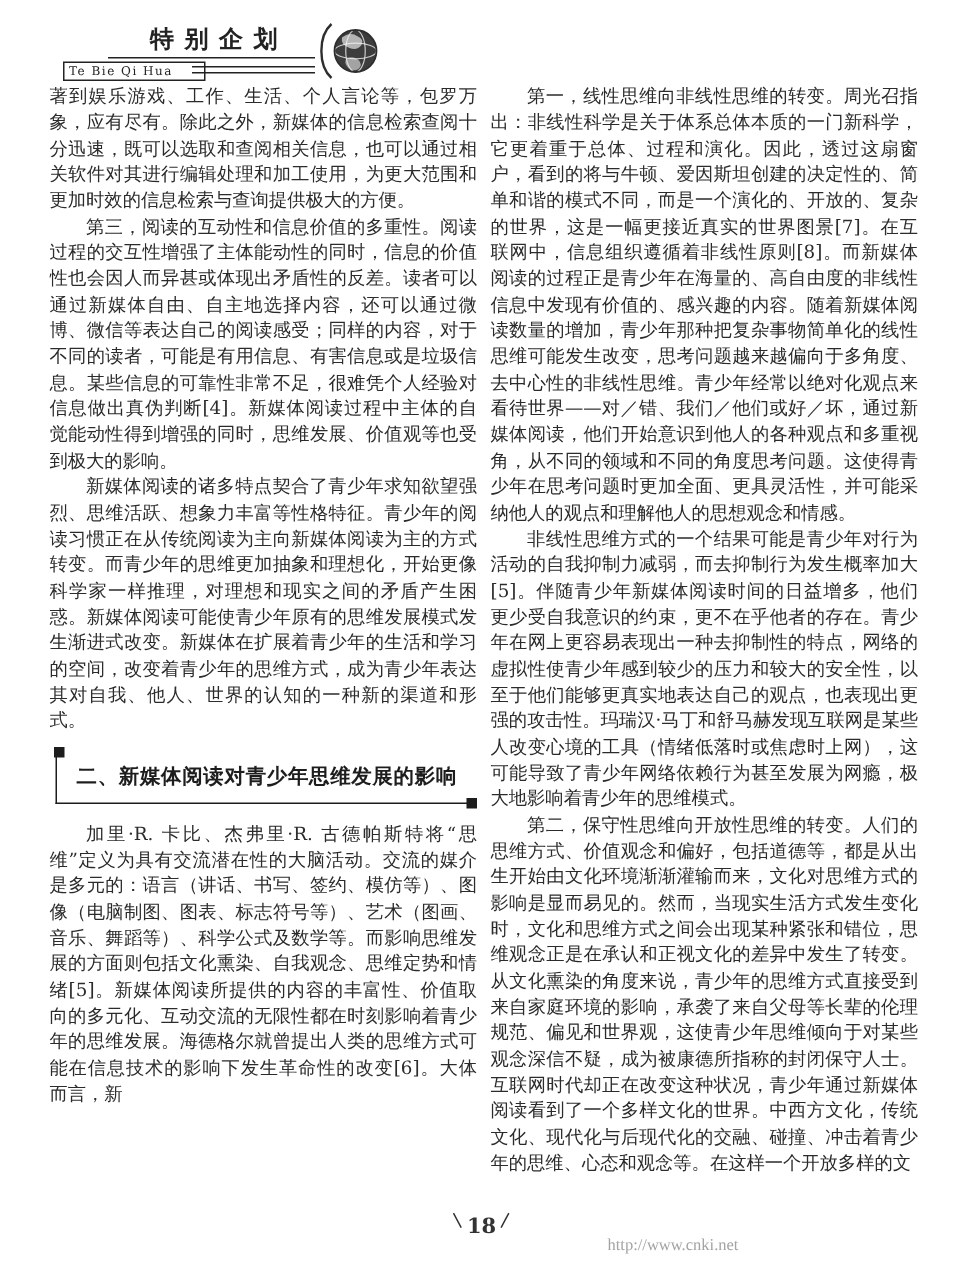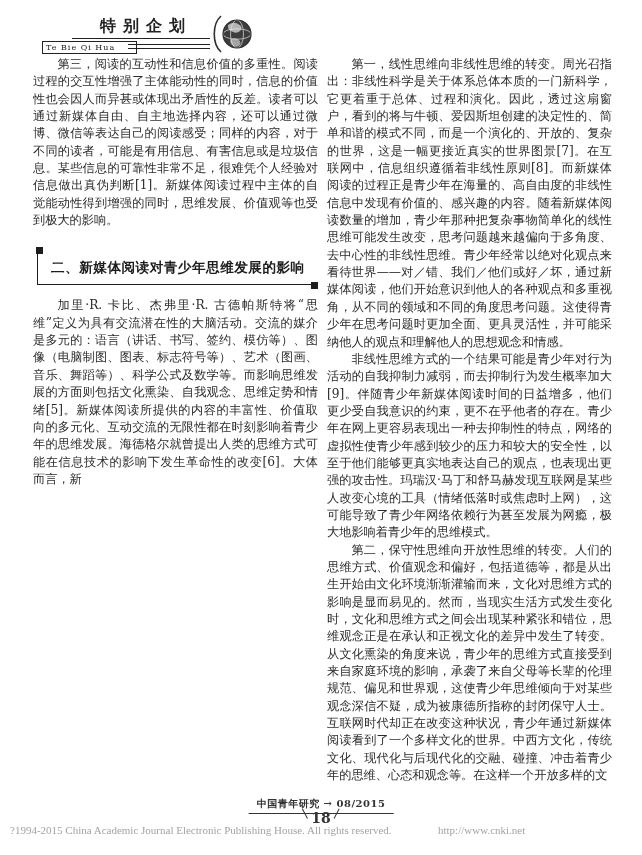--- a/index.html
+++ b/index.html
@@ -33,21 +33,21 @@
   }
   .col{
     width:285px;height:100%;overflow:hidden;
     font-size:12.2px;line-height:17.35px;
     text-align:justify;text-justify:inter-ideograph;
   }
   .col p{margin:0;text-indent:2em;}
   .col p.cont{text-indent:0;}
   
   .section-heading{
-    position:relative;margin:22px 2px 12px 4px;padding:7px 2px 8px 13px;
+    position:relative;margin:12px 2px 12px 4px;padding:7px 2px 8px 13px;
     font-size:13.6px;font-weight:bold;letter-spacing:0.5px;color:#1d1d1d;
     border-left:1.6px solid #1d1d1d;border-bottom:1.6px solid #1d1d1d;
     text-indent:0;line-height:18px;
   }
   .section-heading::before{
     content:"";position:absolute;top:-4px;left:-2px;width:7px;height:7px;background:#1d1d1d;
   }
   .section-heading::after{
     content:"";position:absolute;bottom:-4.5px;right:-2px;width:7px;height:7px;background:#1d1d1d;
   }
@@ -64,21 +64,21 @@
   .page-num::before,.page-num::after{
     content:"";position:absolute;top:3px;width:11px;height:1.3px;background:#333;
   }
   .page-num::before{left:-4px;transform:rotate(62deg);}
   .page-num::after{right:-4px;transform:rotate(-62deg);}
   .copyright{
     position:absolute;top:824px;left:0;width:642px;height:18px;
     font-size:11px;color:#a3a3a3;font-family:"Liberation Serif","DejaVu Serif",serif;
   }
   .copyright .c-left{position:absolute;left:10px;top:0;white-space:nowrap;}
-  .copyright .c-url{position:absolute;left:438px;top:0;white-space:nowrap;}
+  .copyright .c-url{position:absolute;left:405px;top:0;white-space:nowrap;}
 </style>
 </head>
 <body>
 
 <div class="page">
 
   <div class="hdr">
     <div class="hdr-title">特别企划</div>
     <div class="hdr-rule-top"></div>
     <div class="hdr-pinyin">Te Bie Qi Hua</div>
@@ -92,33 +92,33 @@
         <ellipse cx="29" cy="21" rx="6.5" ry="14" fill="none" stroke="#efefef" stroke-width="0.8" opacity="0.8"></ellipse>
         <ellipse cx="29" cy="21" rx="14" ry="5.2" fill="none" stroke="#efefef" stroke-width="0.8" opacity="0.8"></ellipse>
         <circle cx="29" cy="21" r="14" fill="none" stroke="#2e2e2e" stroke-width="1.2"></circle>
       </svg>
     </div>
   </div>
 
   <div class="cols">
 
     <section class="col">
-      <p>第三，阅读的互动性和信息价值的多重性。阅读过程的交互性增强了主体能动性的同时，信息的价值性也会因人而异甚或体现出矛盾性的反差。读者可以通过新媒体自由、自主地选择内容，还可以通过微博、微信等表达自己的阅读感受；同样的内容，对于不同的读者，可能是有用信息、有害信息或是垃圾信息。某些信息的可靠性非常不足，很难凭个人经验对信息做出真伪判断[1]。新媒体阅读过程中主体的自觉能动性得到增强的同时，思维发展、价值观等也受到极大的影响。</p>
+      <p class="cont">著到娱乐游戏、工作、生活、个人言论等，包罗万象，应有尽有。除此之外，新媒体的信息检索查阅十分迅速，既可以选取和查阅相关信息，也可以通过相关软件对其进行编辑处理和加工使用，为更大范围和更加时效的信息检索与查询提供极大的方便。</p>
+      <p>第三，阅读的互动性和信息价值的多重性。阅读过程的交互性增强了主体能动性的同时，信息的价值性也会因人而异甚或体现出矛盾性的反差。读者可以通过新媒体自由、自主地选择内容，还可以通过微博、微信等表达自己的阅读感受；同样的内容，对于不同的读者，可能是有用信息、有害信息或是垃圾信息。某些信息的可靠性非常不足，很难凭个人经验对信息做出真伪判断[4]。新媒体阅读过程中主体的自觉能动性得到增强的同时，思维发展、价值观等也受到极大的影响。</p>
+      <p>新媒体阅读的诸多特点契合了青少年求知欲望强烈、思维活跃、想象力丰富等性格特征。青少年的阅读习惯正在从传统阅读为主向新媒体阅读为主的方式转变。而青少年的思维更加抽象和理想化，开始更像科学家一样推理，对理想和现实之间的矛盾产生困惑。新媒体阅读可能使青少年原有的思维发展模式发生渐进式改变。新媒体在扩展着青少年的生活和学习的空间，改变着青少年的思维方式，成为青少年表达其对自我、他人、世界的认知的一种新的渠道和形式。</p>
       <h2 class="section-heading">二、新媒体阅读对青少年思维发展的影响</h2>
       <p>加里·R. 卡比、杰弗里·R. 古德帕斯特将“思维”定义为具有交流潜在性的大脑活动。交流的媒介是多元的：语言（讲话、书写、签约、模仿等）、图像（电脑制图、图表、标志符号等）、艺术（图画、音乐、舞蹈等）、科学公式及数学等。而影响思维发展的方面则包括文化熏染、自我观念、思维定势和情绪[5]。新媒体阅读所提供的内容的丰富性、价值取向的多元化、互动交流的无限性都在时刻影响着青少年的思维发展。海德格尔就曾提出人类的思维方式可能在信息技术的影响下发生革命性的改变[6]。大体而言，新</p>
     </section>
 
     <section class="col">
       <p>第一，线性思维向非线性思维的转变。周光召指出：非线性科学是关于体系总体本质的一门新科学，它更着重于总体、过程和演化。因此，透过这扇窗户，看到的将与牛顿、爱因斯坦创建的决定性的、简单和谐的模式不同，而是一个演化的、开放的、复杂的世界，这是一幅更接近真实的世界图景[7]。在互联网中，信息组织遵循着非线性原则[8]。而新媒体阅读的过程正是青少年在海量的、高自由度的非线性信息中发现有价值的、感兴趣的内容。随着新媒体阅读数量的增加，青少年那种把复杂事物简单化的线性思维可能发生改变，思考问题越来越偏向于多角度、去中心性的非线性思维。青少年经常以绝对化观点来看待世界——对／错、我们／他们或好／坏，通过新媒体阅读，他们开始意识到他人的各种观点和多重视角，从不同的领域和不同的角度思考问题。这使得青少年在思考问题时更加全面、更具灵活性，并可能采纳他人的观点和理解他人的思想观念和情感。</p>
-      <p>非线性思维方式的一个结果可能是青少年对行为活动的自我抑制力减弱，而去抑制行为发生概率加大[9]。伴随青少年新媒体阅读时间的日益增多，他们更少受自我意识的约束，更不在乎他者的存在。青少年在网上更容易表现出一种去抑制性的特点，网络的虚拟性使青少年感到较少的压力和较大的安全性，以至于他们能够更真实地表达自己的观点，也表现出更强的攻击性。玛瑞汉·马丁和舒马赫发现互联网是某些人改变心境的工具（情绪低落时或焦虑时上网），这可能导致了青少年网络依赖行为甚至发展为网瘾，极大地影响着青少年的思维模式。</p>
+      <p>非线性思维方式的一个结果可能是青少年对行为活动的自我抑制力减弱，而去抑制行为发生概率加大[5]。伴随青少年新媒体阅读时间的日益增多，他们更少受自我意识的约束，更不在乎他者的存在。青少年在网上更容易表现出一种去抑制性的特点，网络的虚拟性使青少年感到较少的压力和较大的安全性，以至于他们能够更真实地表达自己的观点，也表现出更强的攻击性。玛瑞汉·马丁和舒马赫发现互联网是某些人改变心境的工具（情绪低落时或焦虑时上网），这可能导致了青少年网络依赖行为甚至发展为网瘾，极大地影响着青少年的思维模式。</p>
       <p>第二，保守性思维向开放性思维的转变。人们的思维方式、价值观念和偏好，包括道德等，都是从出生开始由文化环境渐渐灌输而来，文化对思维方式的影响是显而易见的。然而，当现实生活方式发生变化时，文化和思维方式之间会出现某种紧张和错位，思维观念正是在承认和正视文化的差异中发生了转变。从文化熏染的角度来说，青少年的思维方式直接受到来自家庭环境的影响，承袭了来自父母等长辈的伦理规范、偏见和世界观，这使青少年思维倾向于对某些观念深信不疑，成为被康德所指称的封闭保守人士。互联网时代却正在改变这种状况，青少年通过新媒体阅读看到了一个多样文化的世界。中西方文化，传统文化、现代化与后现代化的交融、碰撞、冲击着青少年的思维、心态和观念等。在这样一个开放多样的文</p>
     </section>
 
   </div>
 
-  <div class="journal-line">中国青年研究 → 08/2015</div>
   <div class="page-num">18</div>
   <div class="copyright">
-    <span class="c-left">?1994-2015 China Academic Journal Electronic Publishing House. All rights reserved.</span>
     <span class="c-url">http://www.cnki.net</span>
   </div>
 
 </div>
 
 </body></html>

